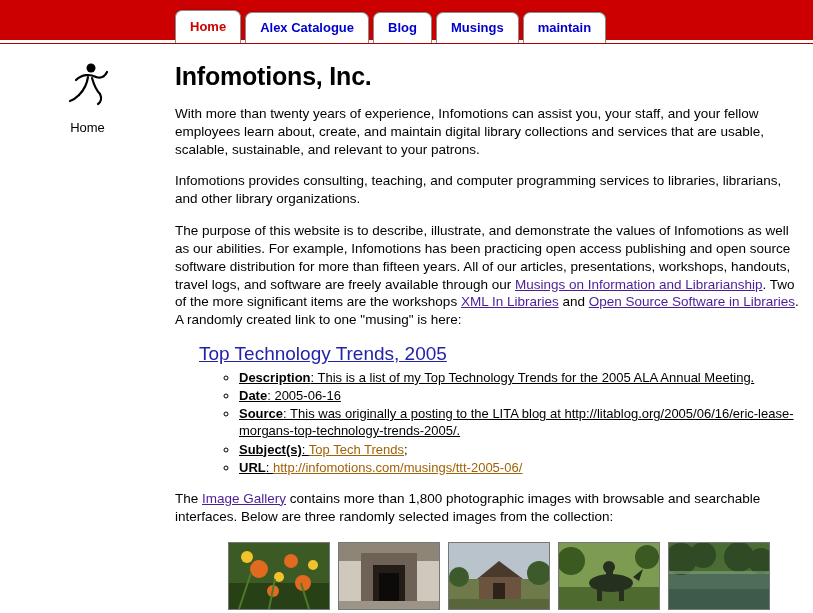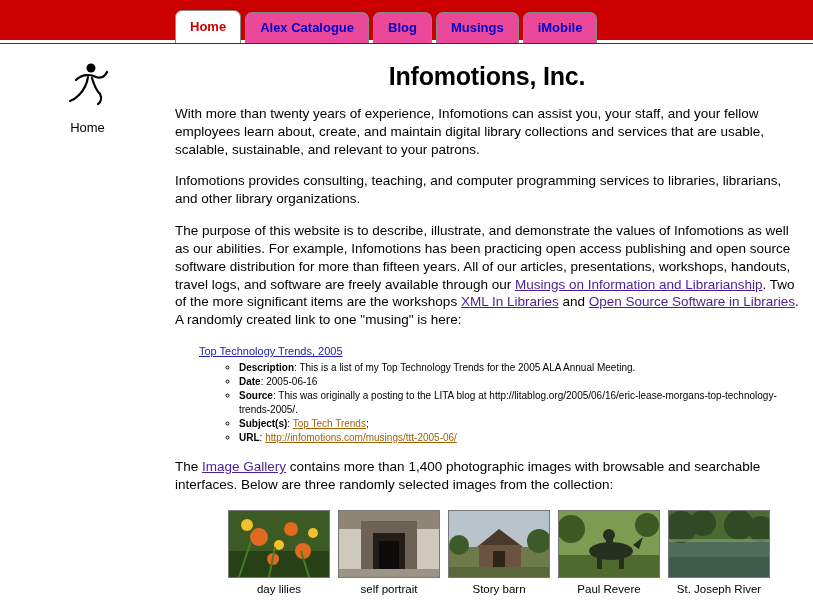--- a/index.html
+++ b/index.html
@@ -35,21 +35,21 @@
     height: 3px;
     background: #ffffff;
   }
   .tab {
     position: relative;
     z-index: 2;
     height: 30px;
     line-height: 30px;
     padding: 0 14px;
     margin-right: 4px;
-    background: #ec4899;
+    background: #ffffff;
     border: 1px solid #8a8a8a;
     border-bottom: none;
     border-top-left-radius: 7px;
     border-top-right-radius: 7px;
     font-size: 13px;
     font-weight: bold;
     color: #0000cc;
     text-decoration: none;
     white-space: nowrap;
     cursor: pointer;
@@ -90,21 +90,20 @@
   .content {
     flex: 1 1 auto;
     padding: 0 14px 0 0;
     max-width: 625px;
   }
   h1.title {
     font-size: 25px;
     font-weight: bold;
     margin: 18px 0 14px 0;
     letter-spacing: -0.2px;
-    text-align: center;
   }
   p.para {
     margin: 0 0 14px 0;
     line-height: 1.32;
     font-size: 13.5px;
   }
   a.link {
     color: #4c1d95;
     text-decoration: underline;
     cursor: pointer;
@@ -115,32 +114,33 @@
 
   
   .musing {
     margin: 0 0 14px 24px;
   }
   .musing-title {
     display: inline-block;
     margin-bottom: 4px;
     color: #2222aa;
     text-decoration: underline;
-    font-size: 11px;
+    font-size: 19px;
     cursor: pointer;
   }
   ul.musing-list {
     list-style-type: circle;
     margin: 0;
     padding-left: 40px;
   }
   ul.musing-list li {
     line-height: 1.32;
-    font-size: 10px;
+    font-size: 13px;
     margin-bottom: 1px;
+    text-decoration: underline;
   }
   ul.musing-list li b { font-weight: bold; }
 
   
   .gallery {
     margin-top: 16px;
     display: flex;
     justify-content: center;
     gap: 8px;
     padding-left: 24px;
@@ -166,21 +166,21 @@
   }
 </style>
 </head>
 <body>
 
 <div class="navbar">
   <a class="tab active">Home</a>
   <a class="tab">Alex Catalogue</a>
   <a class="tab">Blog</a>
   <a class="tab">Musings</a>
-  <a class="tab">iMobile</a>
+  <a class="tab">maintain</a>
 </div>
 
 <div class="page">
 
   <div class="sidebar">
     <span class="glyph">
       <svg width="60" height="50" viewBox="0 0 60 50" xmlns="http://www.w3.org/2000/svg">
         <g fill="none" stroke="#000" stroke-width="2.2" stroke-linecap="round">
           <circle cx="33" cy="8" r="4.5" fill="#000" stroke="none"></circle>
           <path d="M18 20 C24 14, 32 14, 38 17"></path>
@@ -208,21 +208,21 @@
       <a class="musing-title">Top Technology Trends, 2005</a>
       <ul class="musing-list">
         <li><b>Description</b><span>: This is a list of my Top Technology Trends for the 2005 ALA Annual Meeting.</span></li>
         <li><b>Date</b><span>: 2005-06-16</span></li>
         <li><b>Source</b><span>: This was originally a posting to the LITA blog at http://litablog.org/2005/06/16/eric-lease-morgans-top-technology-trends-2005/.</span></li>
         <li><b>Subject(s)</b><span>: </span><a class="link blue">Top Tech Trends</a><span>;</span></li>
         <li><b>URL</b><span>: </span><a class="link blue">http://infomotions.com/musings/ttt-2005-06/</a></li>
       </ul>
     </div>
 
-    <p class="para"><span>The </span><a class="link">Image Gallery</a><span> contains more than 1,400 photographic images with browsable and searchable interfaces. Below are three randomly selected images from the collection:</span></p>
+    <p class="para"><span>The </span><a class="link">Image Gallery</a><span> contains more than 1,800 photographic images with browsable and searchable interfaces. Below are three randomly selected images from the collection:</span></p>
 
     <div class="gallery">
 
       <div class="gal-item">
         <span class="gal-thumb">
           <svg width="100" height="66" viewBox="0 0 100 66" xmlns="http://www.w3.org/2000/svg">
             <rect width="100" height="66" fill="#3c5a23"></rect>
             <rect y="40" width="100" height="26" fill="#274016"></rect>
             <g fill="#e06a20">
               <circle cx="30" cy="26" r="9"></circle>

